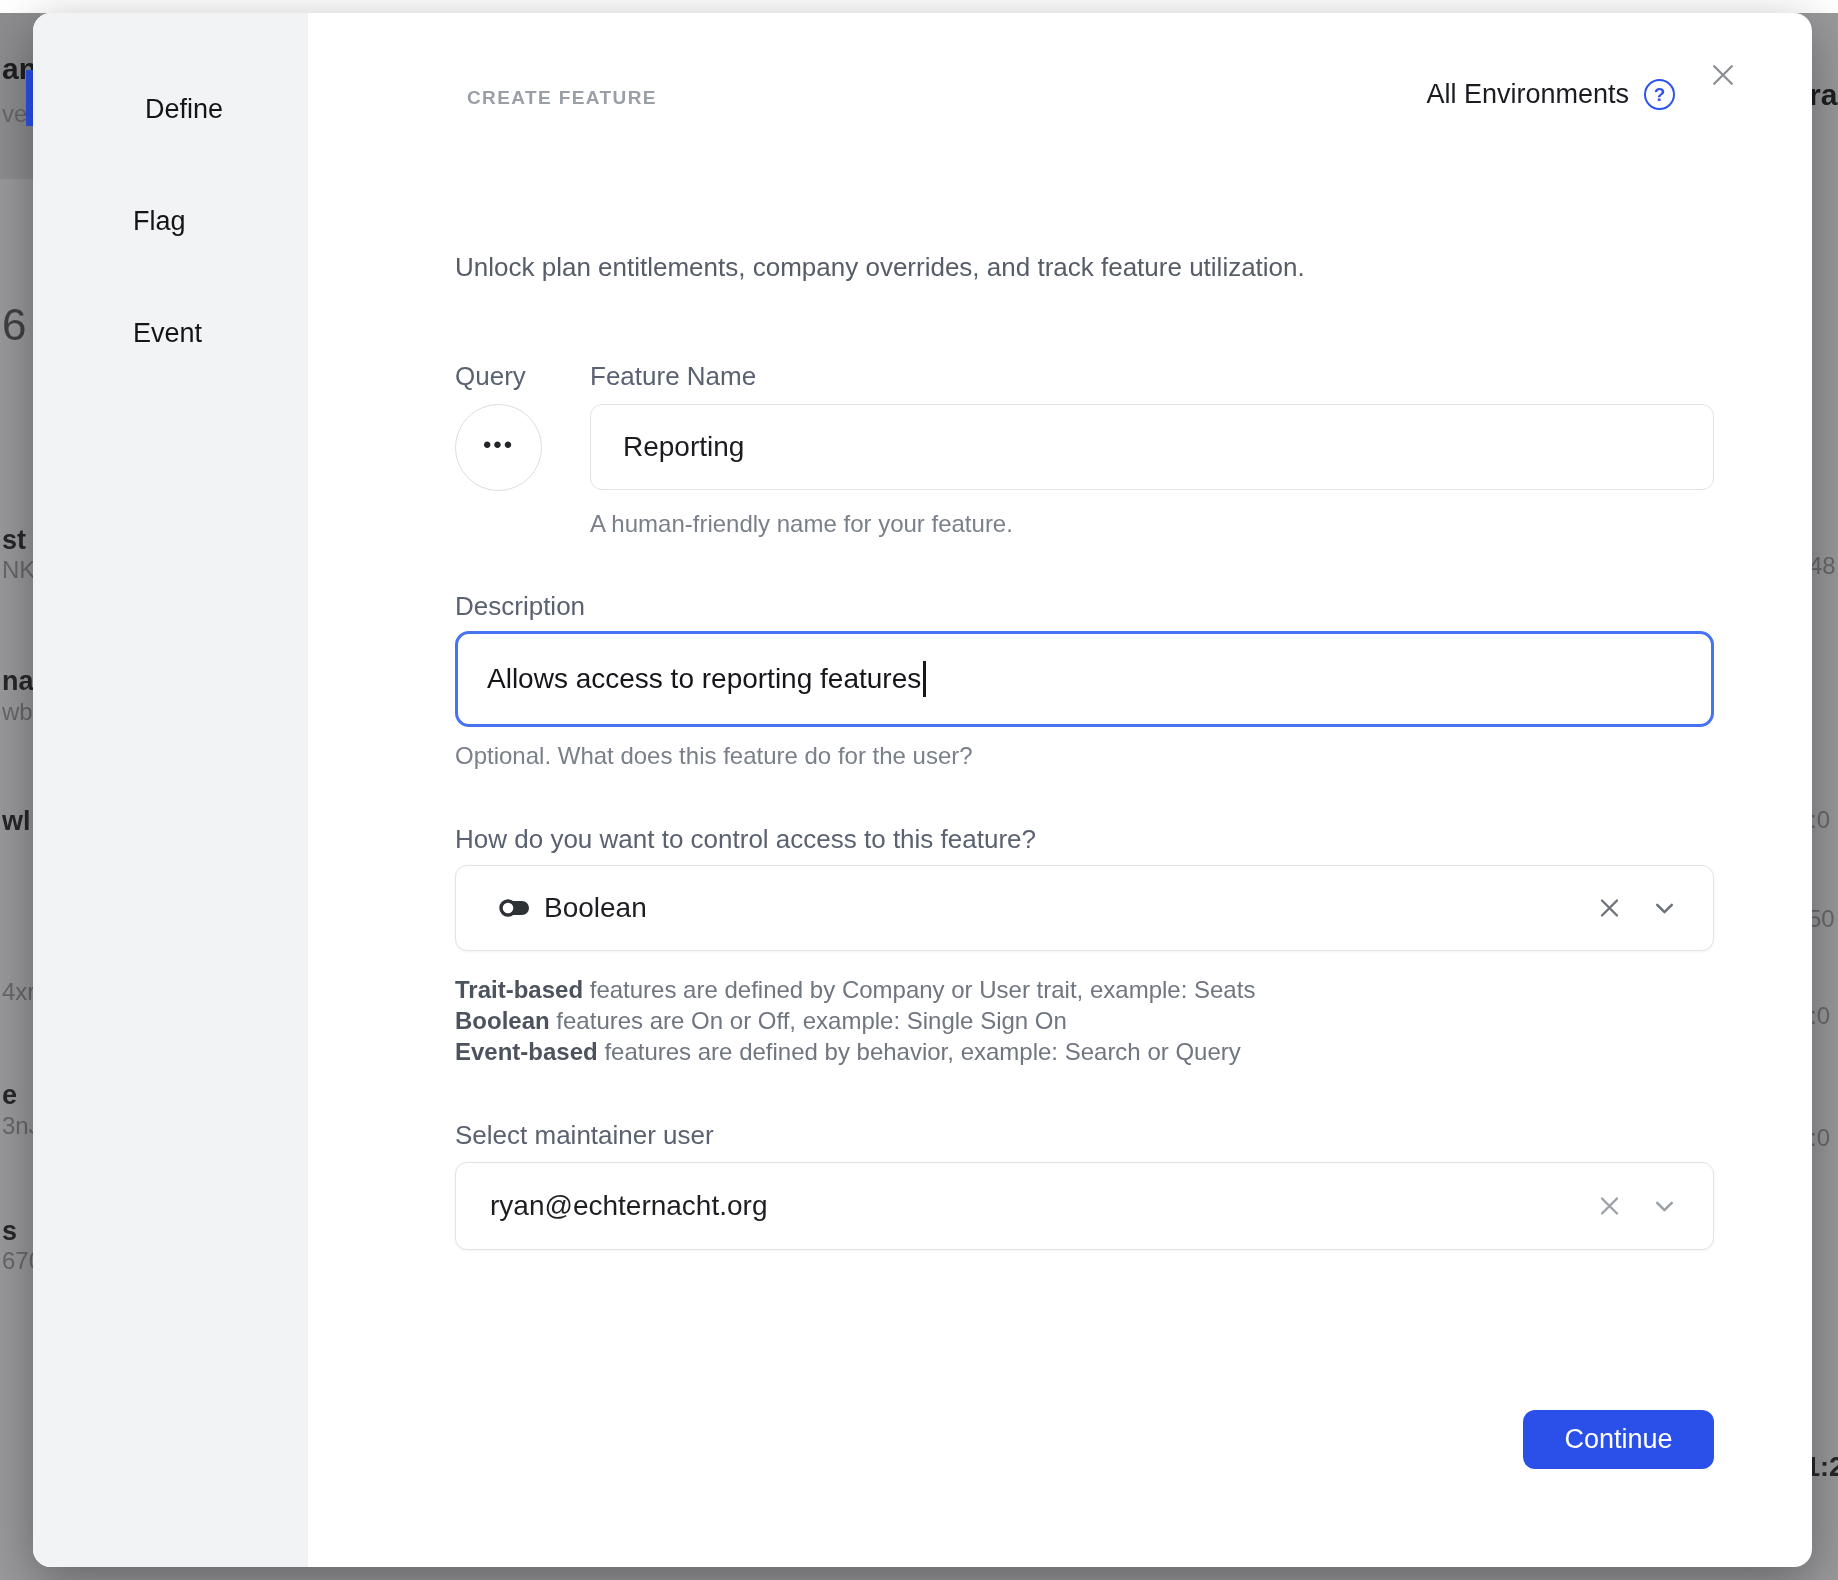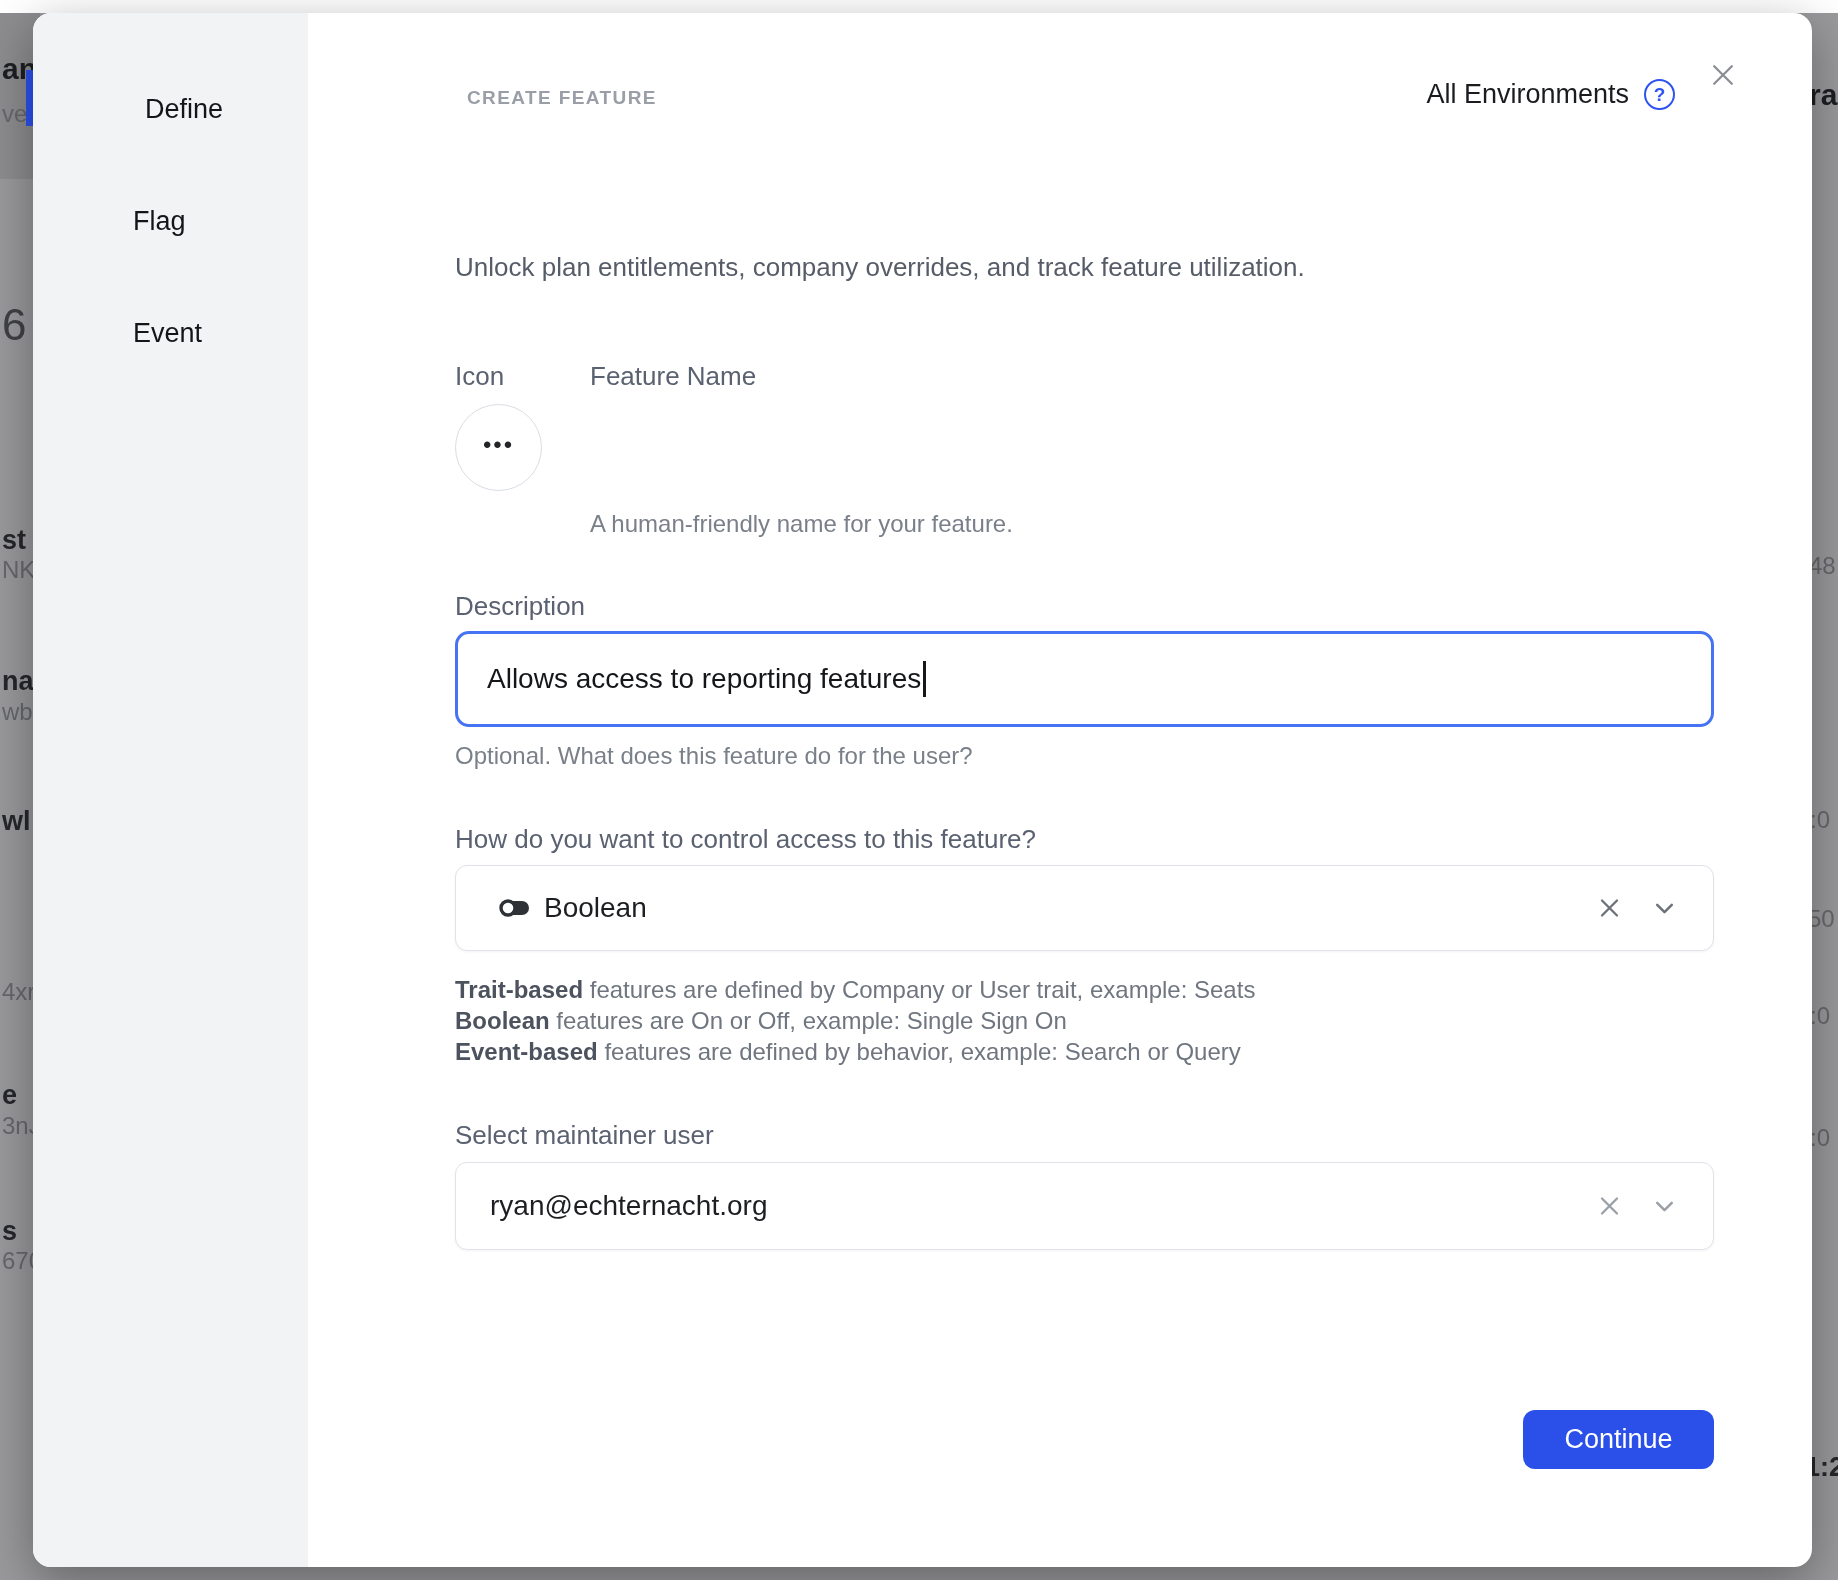--- a/index.html
+++ b/index.html
@@ -157,27 +157,28 @@
       </div>
 
       <div class="close-btn">
         <svg width="28" height="28" viewBox="0 0 27 27">
           <path d="M5 5 L22 22 M22 5 L5 22" stroke="currentColor" stroke-width="2.2" stroke-linecap="round" fill="none"></path>
         </svg>
       </div>
 
       <div class="page-subtitle">Unlock plan entitlements, company overrides, and track feature utilization.</div>
 
-      <div class="field-label" style="left:147px; top:348px">Icon</div>
+      <div class="field-label" style="left:147px; top:348px">Query</div>
       <div class="field-label" style="left:282px; top:348px">Feature Name</div>
 
       <div class="icon-circle">
         <span class="icon-dots">•••</span>
       </div>
 
+      <input class="text-input" type="text" value="Reporting" style="">
 
       <div class="helper" style="left:282px; top:497px">A human-friendly name for your feature.</div>
 
       <div class="field-label" style="left:147px; top:578px">Description</div>
       <div class="desc-box">
         <span>Allows access to reporting features</span>
         <span class="text-cursor"></span>
       </div>
       <div class="helper" style="left:147px; top:729px">Optional. What does this feature do for the user?</div>
 

